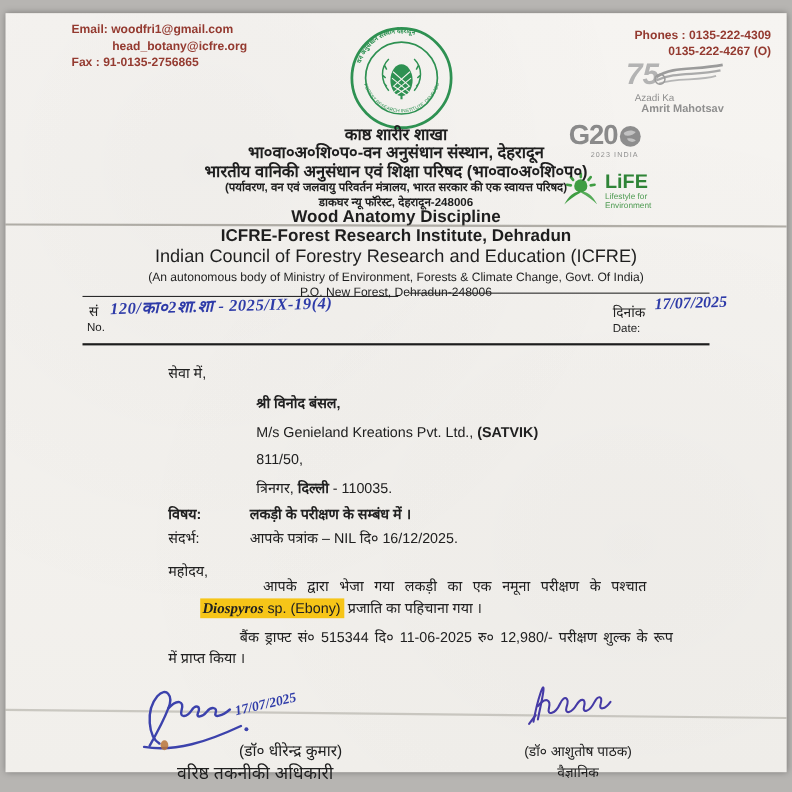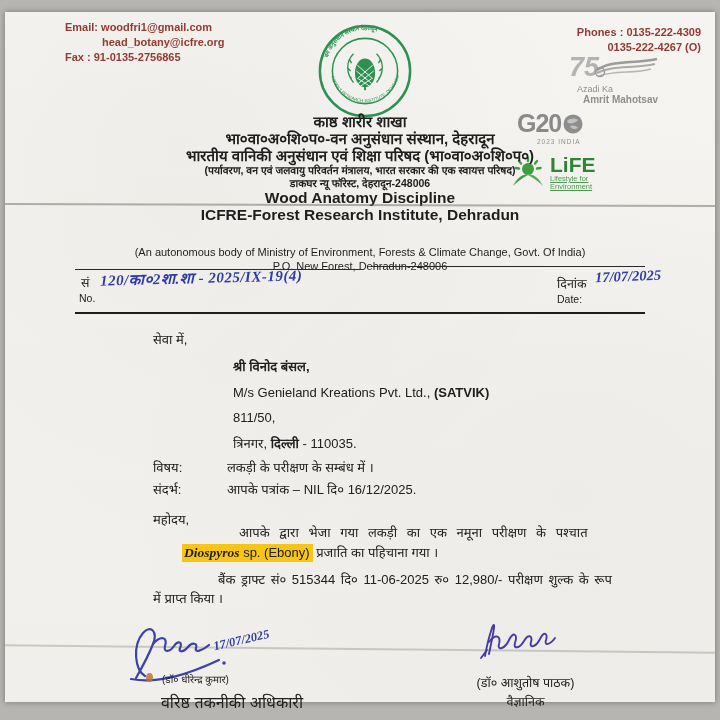--- a/index.html
+++ b/index.html
@@ -31,22 +31,22 @@
   
   .logo-gray{color:#8f8f8f;}
   .azadi{left:540px;top:44px;width:100px;margin-left:24px;}
   .azadi .num{font-size:27px;font-weight:bold;font-style:italic;color:#b3b3b3;line-height:22px;}
   .azadi .cap1{font-size:9px;line-height:10px;margin-top:2px;padding-left:8px;}
   .azadi .cap2{font-size:10px;font-weight:bold;line-height:11px;padding-left:14px;}
   .g20{left:512px;top:97px;}
   .g20 .t{font-size:25px;font-weight:bold;color:#8a8a8a;letter-spacing:-1px;vertical-align:middle;}
   .g20 .cap{font-size:6.5px;color:#8f8f8f;padding-left:20px;letter-spacing:1px;}
   .life{left:505px;top:143px;display:flex;align-items:center;gap:4px;}
-  .life .t{font-size:21px;font-weight:bold;color:#2f8437;line-height:20px;}
-  .life .cap{font-size:7.5px;color:#4c9a50;line-height:8px;text-decoration:underline;}
+  .life .t{font-size:18px;font-weight:bold;color:#2f8437;line-height:20px;}
+  .life .cap{font-size:7.5px;color:#4c9a50;line-height:8px;}
 
   
   .h-line{width:100%;text-align:center;color:#1e1e1e;}
   .hin-b{font-weight:bold;font-size:15px;}
   .hin-s{font-weight:bold;font-size:10.5px;}
   .eng-b{font-weight:bold;font-size:15.5px;}
   .eng-r{font-size:16.5px;}
   .eng-s{font-size:11px;}
 
   .crease1{left:0;top:192px;width:100%;height:2px;background:#6e695f;opacity:.5;transform:rotate(.15deg);}
@@ -61,36 +61,36 @@
   .lbl-en{font-size:10.5px;color:#222;}
   .hand{color:#2e3ba8;font-family:"Liberation Serif", serif;font-style:italic;font-weight:600;}
   .ref-no-val{left:95px;top:255px;font-size:15px;transform:rotate(-1.5deg);letter-spacing:.5px;}
   .date-val{left:590px;top:256px;font-size:14.5px;transform:rotate(-2deg);}
 
   
   .body-txt{font-size:13px;color:#202020;}
   .to{left:148px;top:318px;}
   .recipient{left:228px;top:342px;line-height:25.5px;}
   .b{font-weight:bold;}
-  .subj{left:148px;top:446px;display:flex;}
+  .subj{left:148px;top:446px;display:flex;font-weight:bold;}
   .subj .sl{width:74px;}
   .refr{left:148px;top:468px;display:flex;}
   .refr .sl{width:74px;}
   .salute{left:148px;top:498px;}
   .para1l1{left:148px;top:511px;width:512px;padding-left:86px;box-sizing:border-box;word-spacing:6px;}
   .para1l2{left:132px;top:531px;width:520px;margin-left:45px;}
   .hl{background:#f6c518;padding:1px 3px 2px 2px;}
   .species{font-weight:bold;font-style:italic;font-family:"Liberation Serif", serif;font-size:13.5px;}
   .para2l1{left:213px;top:558px;width:450px;word-spacing:2px;}
   .para2l2{left:148px;top:577px;}
 
   
   .sig-svg-left{left:122px;top:610px;width:190px;height:60px;}
   .sig-date{left:208px;top:621px;font-size:12.5px;transform:rotate(-13deg);}
-  .sig-name-l{left:157px;top:660px;width:165px;text-align:left;font-size:10px;}
+  .sig-name-l{left:141px;top:660px;width:165px;text-align:right;font-size:14px;}
   .sig-title-l{left:132px;top:679px;width:190px;text-align:center;font-size:16px;}
   .sig-svg-right{left:472px;top:600px;width:90px;height:48px;}
   .sig-name-r{left:438px;top:662px;width:165px;text-align:center;font-size:12.5px;}
   .sig-title-r{left:438px;top:681px;width:165px;text-align:center;font-size:12.5px;}
   .ink-dot{left:141px;top:661px;width:7px;height:9px;background:#b9743a;border-radius:50%;opacity:.85;}
 </style>
 </head>
 <body>
 
 <div class="paper">
@@ -176,20 +176,21 @@
   </div>
 
   <div class="abs h-line hin-b" style="top:99px;">काष्ठ शारीर शाखा</div>
   <div class="abs h-line hin-b" style="top:116px;">भा०वा०अ०शि०प०-वन अनुसंधान संस्थान, देहरादून</div>
   <div class="abs h-line hin-b" style="top:133px;">भारतीय वानिकी अनुसंधान एवं शिक्षा परिषद (भा०वा०अ०शि०प०)</div>
   <div class="abs h-line hin-s" style="top:151px;">(पर्यावरण, वन एवं जलवायु परिवर्तन मंत्रालय, भारत सरकार की एक स्वायत्त परिषद)</div>
   <div class="abs h-line hin-s" style="top:164px;">डाकघर न्यू फॉरेस्ट, देहरादून-248006</div>
 
   <div class="abs h-line eng-b" style="top:177px;">Wood Anatomy Discipline</div>
   <div class="abs h-line eng-b" style="top:194px;">ICFRE-Forest Research Institute, Dehradun</div>
+  <div class="abs h-line eng-r" style="top:212px;">Indian Council of Forestry Research and Education (ICFRE)</div>
   <div class="abs h-line eng-s" style="top:234px;">(An autonomous body of Ministry of Environment, Forests &amp; Climate Change, Govt. Of India)</div>
   <div class="abs h-line eng-s" style="top:248px;">P.O. New Forest, Dehradun-248006</div>
 
   <div class="abs crease1"></div>
 
   <div class="abs rule ref-l1a"></div>
   <div class="abs rule ref-l1b"></div>
   <div class="abs lbl-hi" style="left:76px;top:262px;">सं</div>
   <div class="abs lbl-en" style="left:74px;top:280px;">No.</div>
   <div class="abs hand ref-no-val">120/का०2शा.शा - 2025/IX-19(4)</div>

